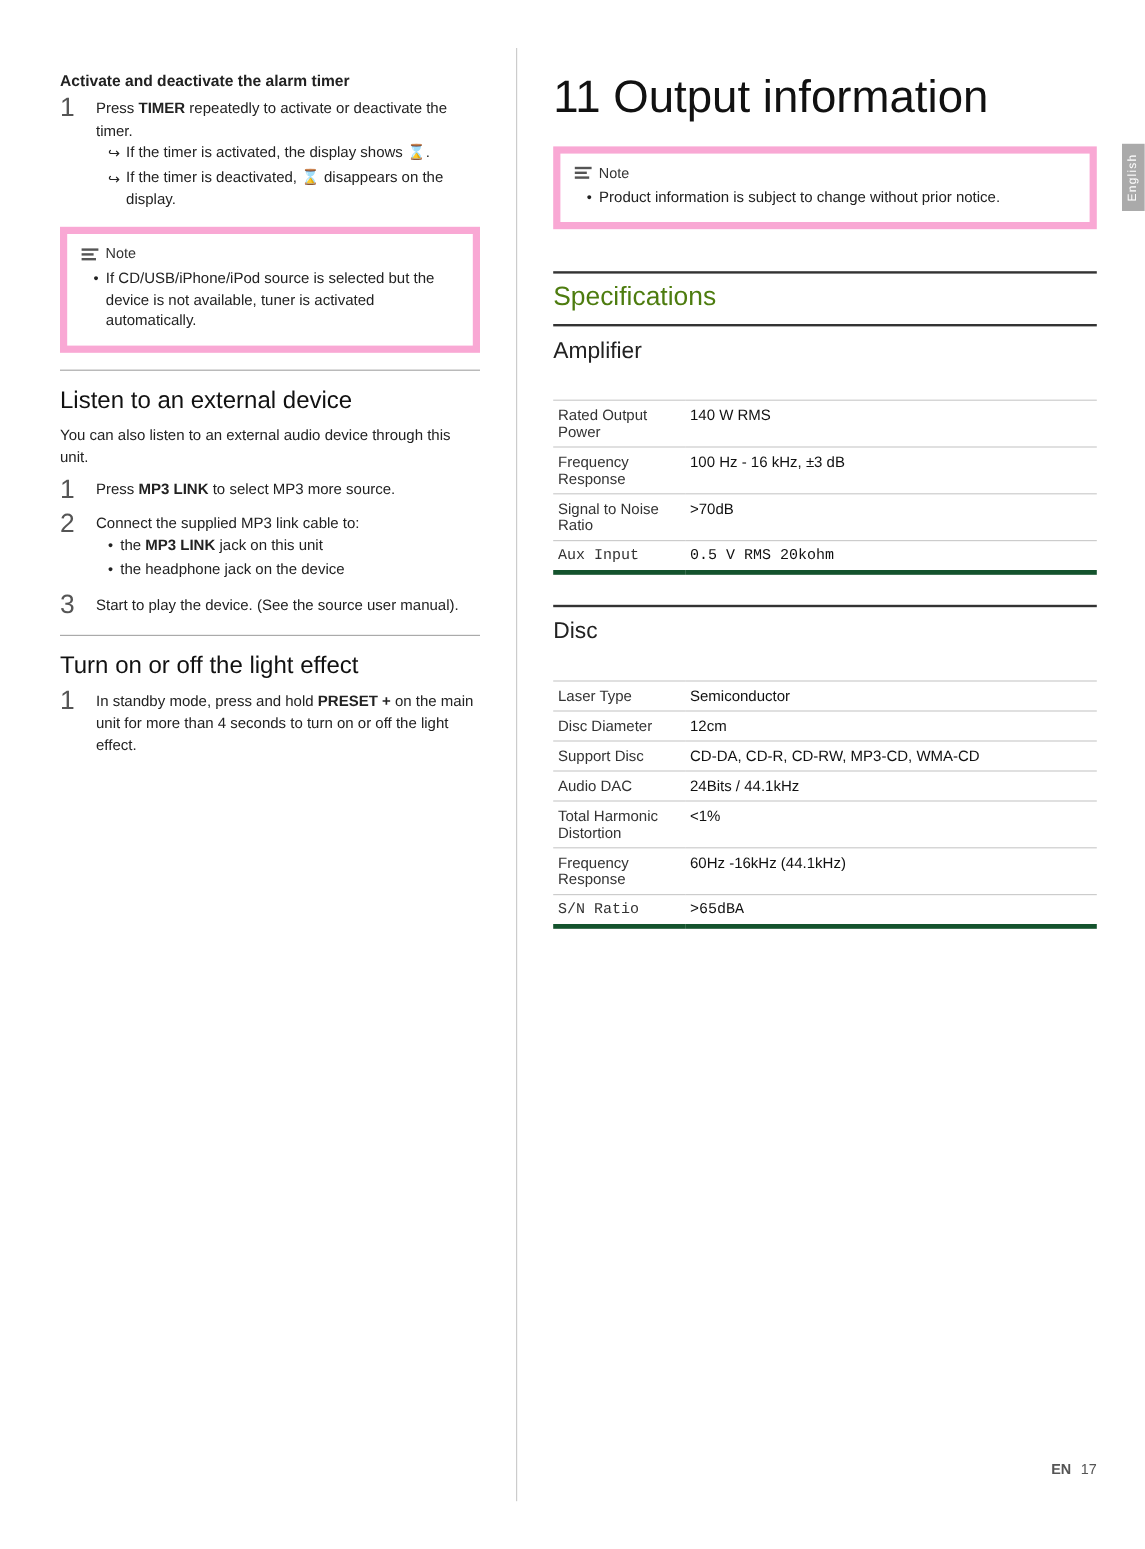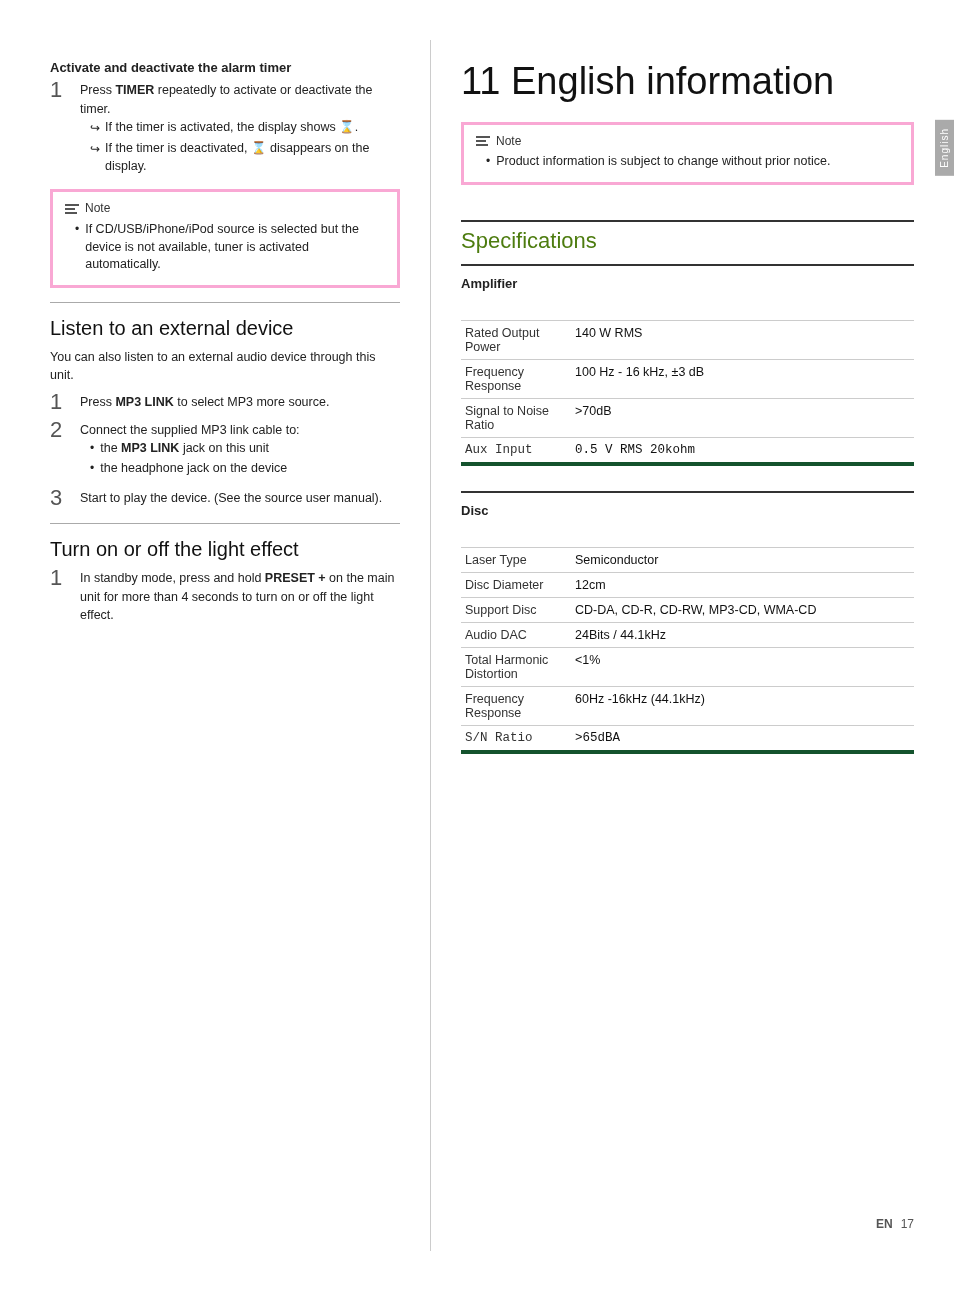--- a/index.html
+++ b/index.html
@@ -102,21 +102,21 @@
       line-height: 1.4;
     }
     .bullet-sym {
       margin-right: 6px;
       font-size: 12px;
       flex-shrink: 0;
     }
 
     
     .note-box {
-      border: 3px solid #f9a8d4;
+      border: 6px solid #f9a8d4;
       padding: 8px 12px;
       margin: 10px 0;
       font-size: 12px;
       line-height: 1.4;
     }
     .note-header {
       display: flex;
       align-items: center;
       margin-bottom: 4px;
       font-size: 12px;
@@ -166,22 +166,22 @@
     
     .spec-section-title {
       font-size: 22px;
       font-weight: 300;
       margin-bottom: 6px;
       color: #4d7c0f;
     }
 
     
     .spec-subsection-title {
-      font-size: 13px;
-      font-weight: bold;
+      font-size: 19px;
+      font-weight: normal;
       margin: 10px 0 4px 0;
     }
 
     
     .spec-table {
       width: 100%;
       border-collapse: collapse;
       font-size: 12.5px;
       margin-top: 29px;
     }
@@ -320,21 +320,21 @@
 
   </div>
 
   <div class="right-col">
 
     
     <div class="side-tab">English</div>
 
     
     <div class="chapter-title">
-      <span class="chapter-num">11</span> <span>English information</span>
+      <span class="chapter-num">11</span> <span>Output information</span>
     </div>
 
     
     <div class="note-box">
       <div class="note-header">
         <span class="note-icon">
           <span></span>
             <span></span>
             <span></span>
         </span>

